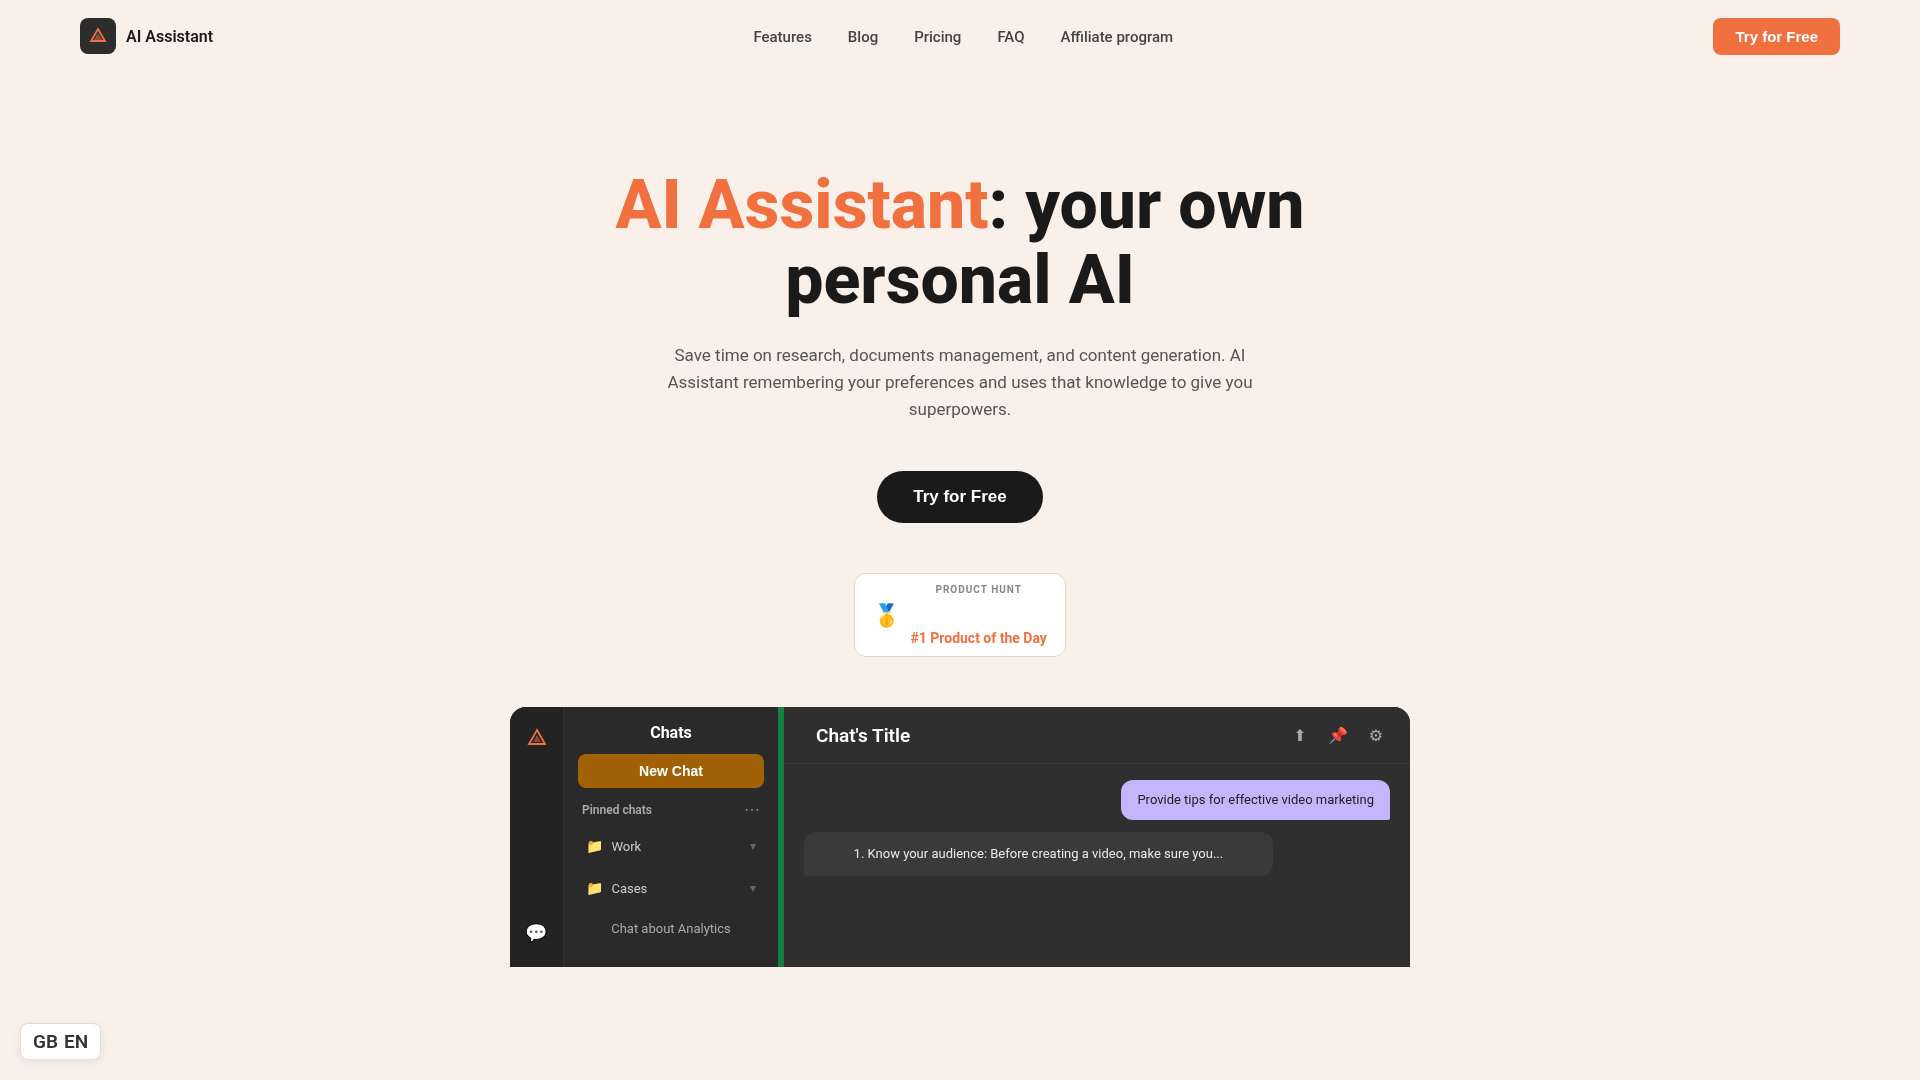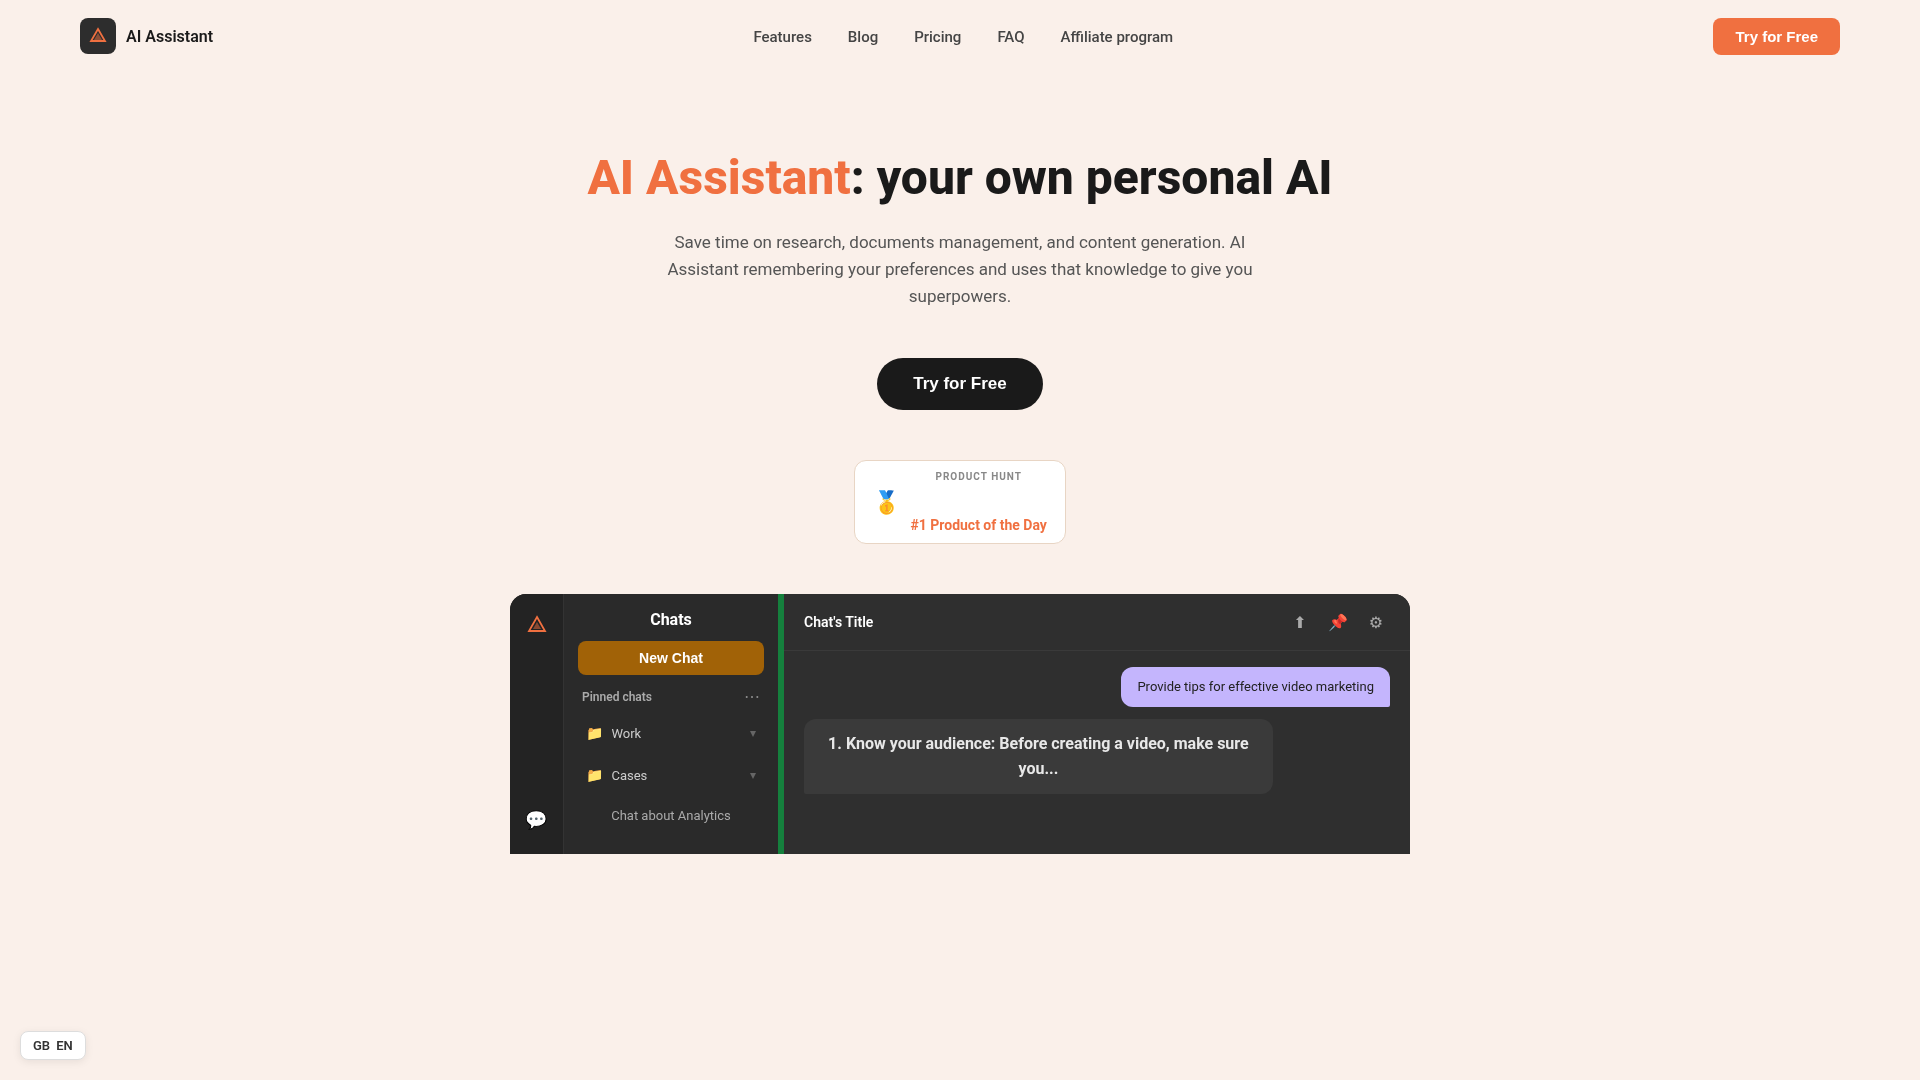--- a/index.html
+++ b/index.html
@@ -62,26 +62,26 @@
       border: none;
       cursor: pointer;
     }
 
     
     .hero {
       text-align: center;
       padding: 80px 20px 50px;
     }
     .hero-title {
-      font-size: 48px;
+      font-size: 68px;
       font-weight: 800;
       line-height: 1.1;
       color: #1a1a1a;
       max-width: 800px;
-      margin: 0 auto 24px;
+      margin: 16px auto 24px;
     }
     .hero-title-accent {
       color: #f07040;
     }
     .hero-subtitle {
       font-size: 17px;
       color: #555;
       max-width: 620px;
       margin: 0 auto 48px;
       line-height: 1.6;
@@ -242,22 +242,23 @@
     }
     .chat-header {
       display: flex;
       align-items: center;
       justify-content: space-between;
       padding: 14px 20px;
       border-bottom: 1px solid #3a3a3a;
     }
     .chat-header-title {
       color: #fff;
-      font-size: 14px;
-      font-weight: 600;
+      font-size: 19px;
+      font-weight: 600;
+      margin-left: 12px;
     }
     .chat-header-icons {
       display: flex;
       gap: 10px;
       align-items: center;
     }
     .chat-icon-btn {
       width: 28px;
       height: 28px;
       display: flex;
@@ -298,38 +299,37 @@
       font-size: 13px;
       align-self: flex-end;
       line-height: 1.5;
     }
     .chat-bubble-response {
       background: #3a3a3a;
       color: #e8e8e8;
       border-radius: 12px 12px 12px 2px;
       padding: 12px 16px;
       max-width: 80%;
-      font-size: 16px;
+      font-size: 13px;
       line-height: 1.6;
-      font-weight: bold;
     }
 
     
     .locale-bar {
       position: fixed;
       bottom: 20px;
       left: 20px;
       display: flex;
       align-items: center;
       gap: 6px;
       background: white;
       border: 1px solid #ddd;
       border-radius: 8px;
       padding: 6px 12px;
-      font-size: 13px;
+      font-size: 19px;
       font-weight: 600;
       color: #333;
       cursor: pointer;
       box-shadow: 0 2px 8px rgba(0,0,0,0.08);
       margin-top: 43px;
     }
   </style>
 </head>
 <body>
 

